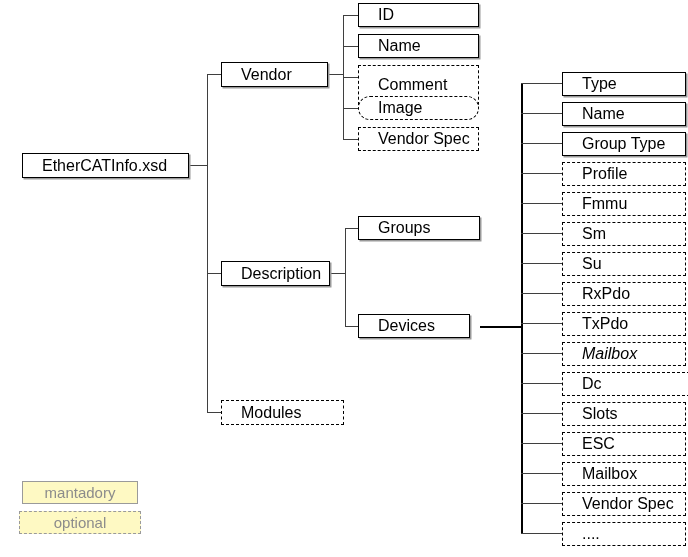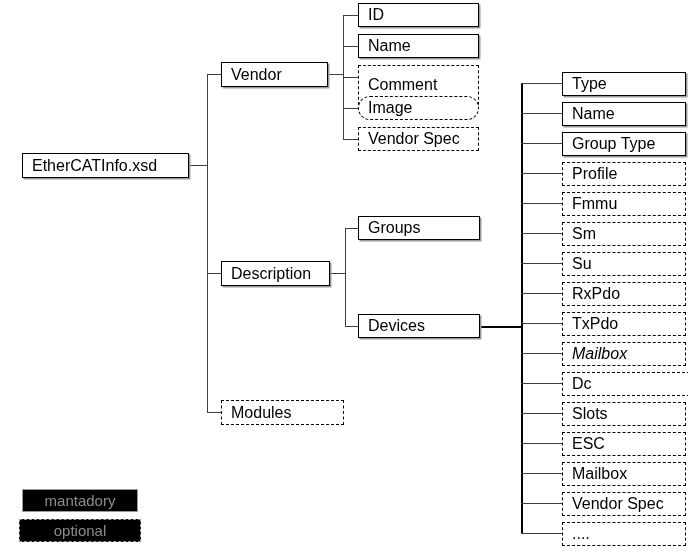--- a/index.html
+++ b/index.html
@@ -19,21 +19,21 @@
   
   .node {
     position: absolute;
     box-sizing: border-box;
     display: flex;
     align-items: center;
     background: #ffffff;
     font-size: 16px;
     line-height: 1;
     color: #000000;
-    padding-left: 9px;
+    padding-left: 19px;
     white-space: nowrap;
   }
   .node.mandatory {
     border: 1px solid #000000;
     box-shadow: 1.5px 1.5px 0 0 #9a9a9a;
   }
   .node.optional {
     border: 1.5px dashed #000000;
   }
 
@@ -65,23 +65,22 @@
 
   
   .legend-item {
     position: absolute;
     box-sizing: border-box;
     display: flex;
     align-items: center;
     justify-content: center;
     font-size: 15px;
     color: #8c8c8c;
-    background: #000000;
+    background: #fef9c3;
     white-space: nowrap;
-    margin-top: 8px;
   }
   .legend-item.mandatory {
     border: 1px solid #9a9a9a;
   }
   .legend-item.optional {
     border: 1.5px dashed #9a9a9a;
   }
 </style>
 </head>
 <body>
@@ -139,21 +138,21 @@
   <div class="node mandatory" style="left:221px; top:261px; width:109px; height:25px;">Description</div>
   <div class="node optional" style="left:221px; top:400px; width:123px; height:25px;">Modules</div>
 
   <div class="node mandatory" style="left:358px; top:3px; width:121px; height:24px;">ID</div>
   <div class="node mandatory" style="left:358px; top:34px; width:121px; height:24px;">Name</div>
   <div class="node optional" style="left:358px; top:65px; width:121px; height:40px;">Comment</div>
   <div class="node optional" style="left:358px; top:96px; width:121px; height:24px;border-radius:12px;">Image</div>
   <div class="node optional" style="left:358px; top:127px; width:121px; height:24px;">Vendor Spec</div>
 
   <div class="node mandatory" style="left:358px; top:216px; width:122px; height:24px;">Groups</div>
-  <div class="node mandatory" style="left:358px; top:314px; width:122px; height:24px;">Devices</div>
+  <div class="node mandatory" style="left:358px; top:314px; width:112px; height:24px;">Devices</div>
 
   <div class="node mandatory" style="left:562px; top:72px; width:124px; height:24px;">Type</div>
   <div class="node mandatory" style="left:562px; top:102px; width:124px; height:24px;">Name</div>
   <div class="node mandatory" style="left:562px; top:132px; width:124px; height:24px;">Group Type</div>
   <div class="node optional" style="left:562px; top:162px; width:124px; height:24px;">Profile</div>
   <div class="node optional" style="left:562px; top:192px; width:124px; height:24px;">Fmmu</div>
   <div class="node optional" style="left:562px; top:222px; width:124px; height:24px;">Sm</div>
   <div class="node optional" style="left:562px; top:252px; width:124px; height:24px;">Su</div>
   <div class="node optional" style="left:562px; top:282px; width:124px; height:24px;">RxPdo</div>
   <div class="node optional" style="left:562px; top:312px; width:124px; height:24px;">TxPdo</div>

